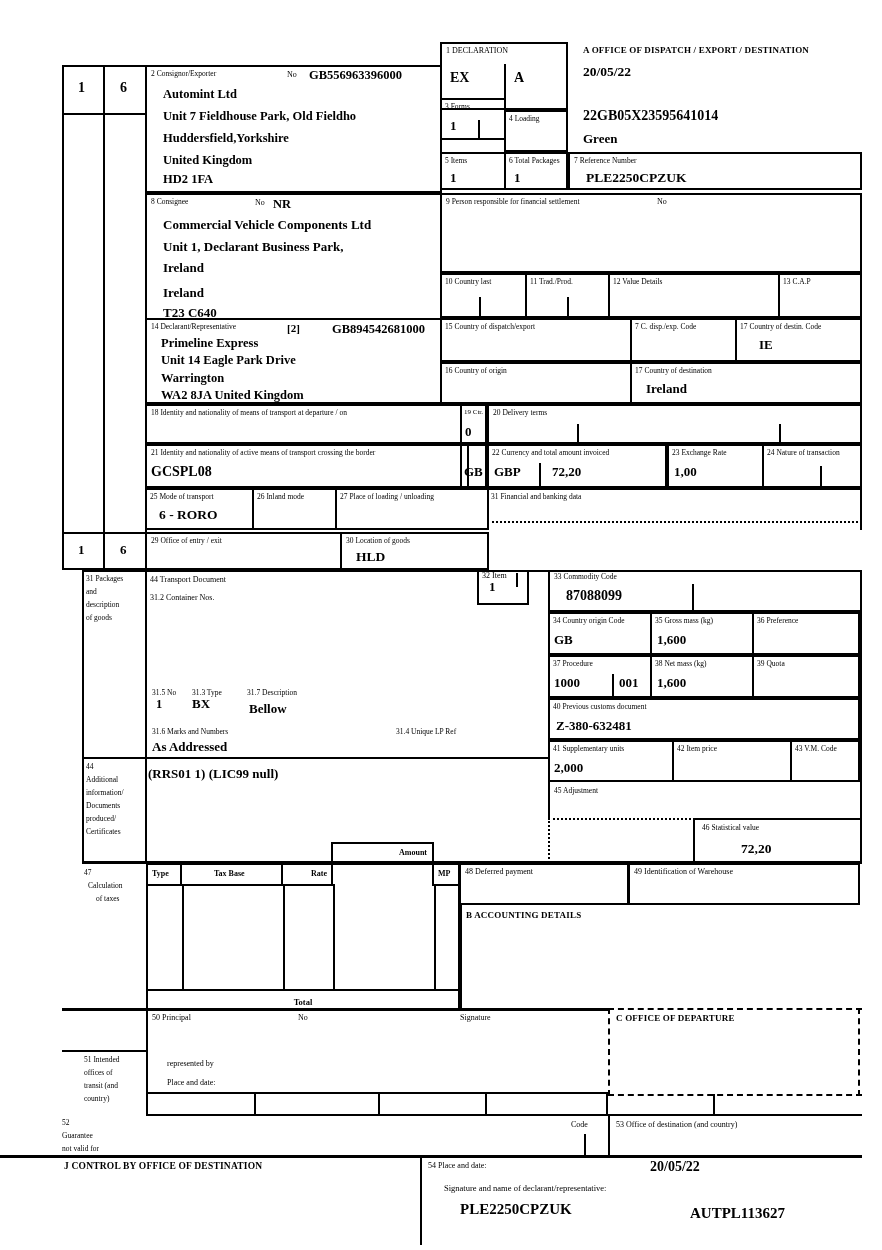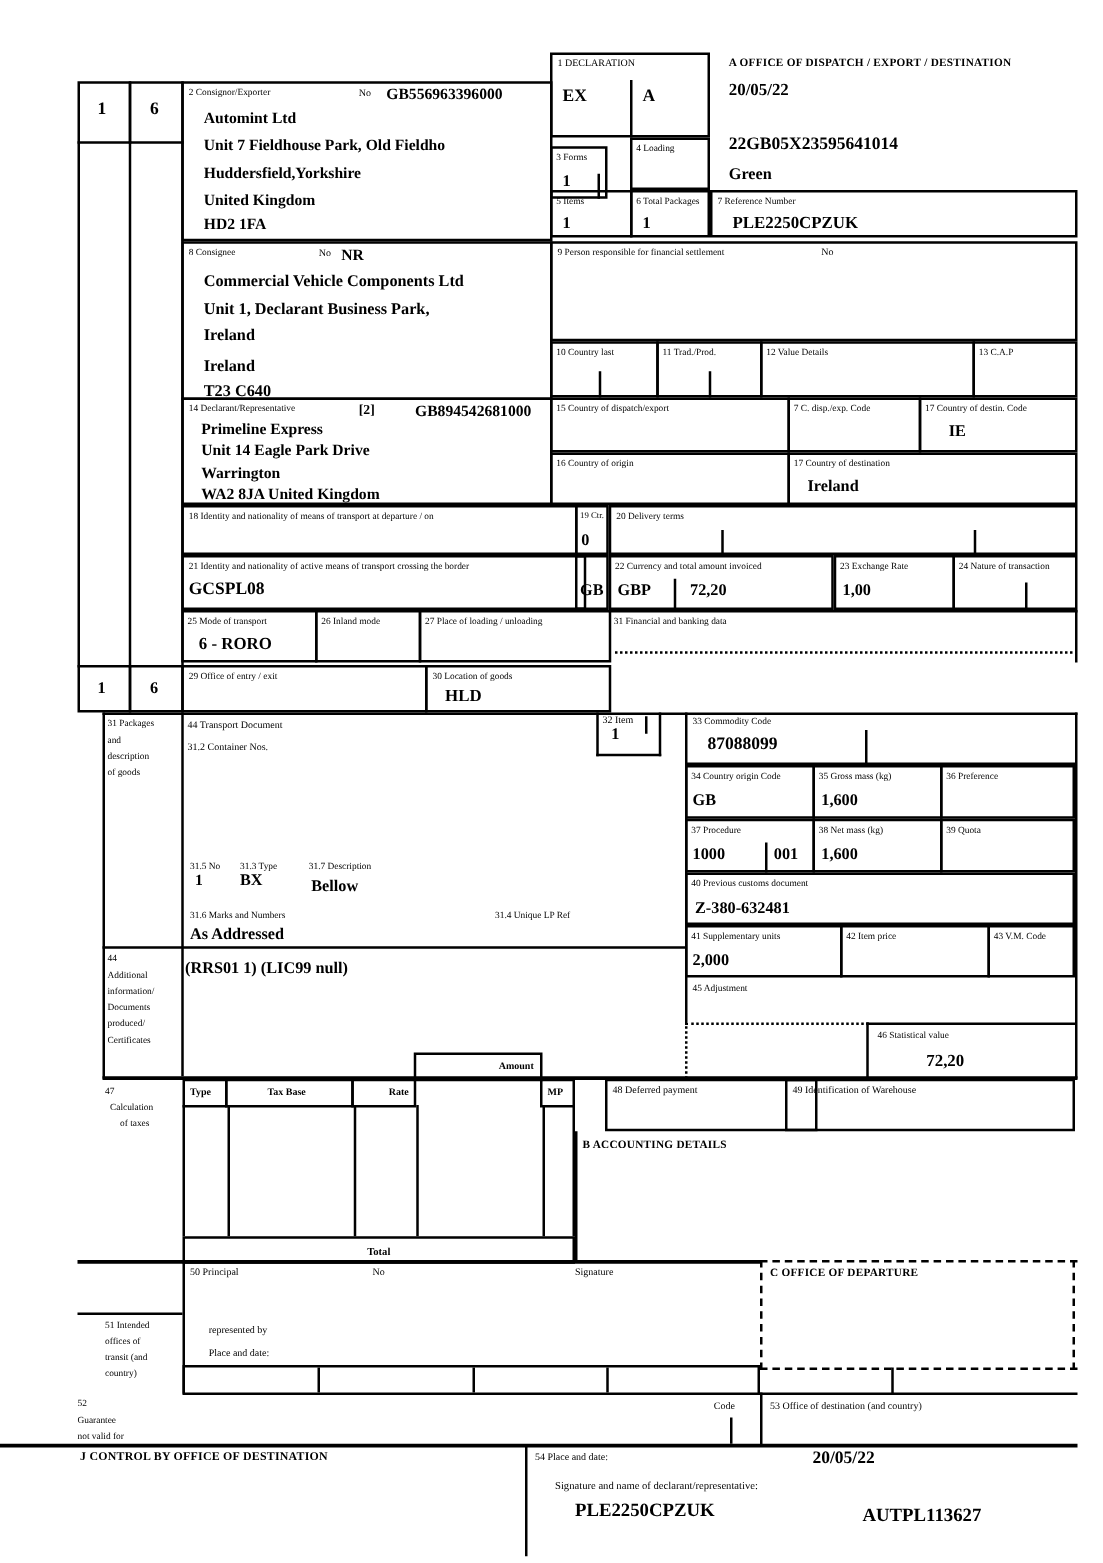--- a/index.html
+++ b/index.html
@@ -50,21 +50,21 @@
     <div class="a vline" style="left:62px;top:20px;height:46px"></div>
     <span class="a v14" style="left:8px;top:26px">EX</span>
     <span class="a v14" style="left:72px;top:26px">A</span>
   </div>
 
   <span class="a lbl9" style="left:583px;top:45px">A    OFFICE OF DISPATCH / EXPORT / DESTINATION</span>
   <span class="a val" style="left:583px;top:64px;font-size:13.5px">20/05/22</span>
   <span class="a v14" style="left:583px;top:108px">22GB05X23595641014</span>
   <span class="a val" style="left:583px;top:131px">Green</span>
 
-  <div class="bx" style="left:440px;top:117px;width:46px;height:42px">
+  <div class="bx" style="left:440px;top:98px;width:66px;height:42px">
     <span class="a lbl" style="left:3px;top:3px">3 Forms</span>
     <span class="a val" style="left:8px;top:18px">1</span>
     <div class="a vline" style="left:36px;top:20px;height:20px"></div>
   </div>
   <div class="bx" style="left:504px;top:110px;width:64px;height:42px">
     <span class="a lbl" style="left:3px;top:3px">4 Loading</span>
   </div>
   <div class="bx" style="left:440px;top:152px;width:66px;height:38px">
     <span class="a lbl" style="left:3px;top:3px">5 Items</span>
     <span class="a val" style="left:8px;top:16px">1</span>
@@ -316,21 +316,21 @@
   <div class="a" style="left:146px;top:884px;width:314px;height:105px;border-left:2px solid #000;border-right:2px solid #000">
     <div class="a vline" style="left:34px;top:0;height:105px"></div>
     <div class="a vline" style="left:135px;top:0;height:105px"></div>
     <div class="a vline" style="left:185px;top:0;height:105px"></div>
     <div class="a vline" style="left:286px;top:0;height:105px"></div>
   </div>
   <div class="bx" style="left:146px;top:989px;width:314px;height:22px;text-align:center">
     <span style="font-size:8.5px;font-weight:600;line-height:20px">Total</span>
   </div>
 
-  <div class="bx" style="left:484px;top:863px;width:170px;height:42px">
+  <div class="bx" style="left:459px;top:863px;width:170px;height:42px">
     <span class="a lbl" style="left:4px;top:3px;font-size:8px">48 Deferred payment</span>
   </div>
   <div class="bx" style="left:628px;top:863px;width:232px;height:42px">
     <span class="a lbl" style="left:4px;top:3px;font-size:8px">49 Identification of Warehouse</span>
   </div>
   <span class="a lbl9" style="left:466px;top:910px">B ACCOUNTING DETAILS</span>
   <div class="a vline" style="left:460px;top:905px;height:105px"></div>
 
   <div class="a thick" style="left:62px;top:1008px;width:546px"></div>
   <div class="a dash" style="left:608px;top:1008px;width:254px"></div>

